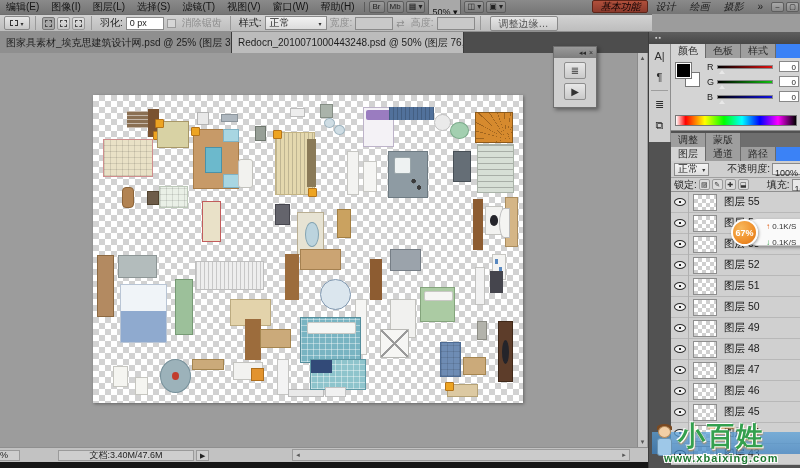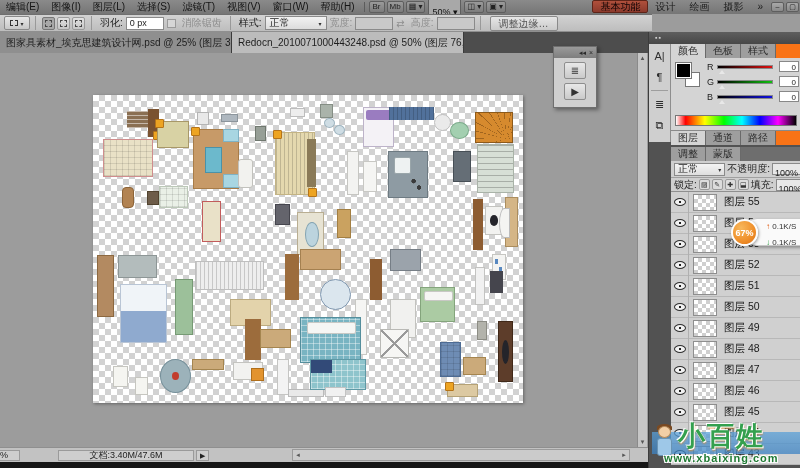--- a/index.html
+++ b/index.html
@@ -148,21 +148,21 @@
     background:#525252; border-left:1px solid #3c3c3c; overflow:hidden; }
   #dockheader { height:12px; background:linear-gradient(#5e5e5e,#474747);
     font-size:7px; color:#cfcfcf; padding:2px 0 0 6px; letter-spacing:1px; }
   #iconstrip { position:absolute; left:0; top:12px; width:22px; height:98px; background:#cfcfcf;
     border-right:1px solid #8e8e8e; }
   .strip-icon { width:18px; height:18px; margin:3px auto 0; border:1px solid transparent; border-radius:2px;
     text-align:center; line-height:17px; font-size:11px; color:#2e2e2e; }
   .strip-div { height:1px; background:#9e9e9e; margin:4px 2px; }
 
   #panels { position:absolute; left:22px; top:12px; width:130px; height:424px; }
-  .ptab-row { display:flex; height:14px; background:#f97316; }
+  .ptab-row { display:flex; height:14px; background:#3b82f6; }
   .ptab { padding:0 7px; font-size:10px; line-height:14px; color:#2a2a2a; background:#9e9e9e;
     border-right:1px solid #6a6a6a; white-space:nowrap; }
   .ptab.active { background:#d4d4d4; }
   .panel-body { background:#d4d4d4; }
 
   
   #colorbody { height:73px; position:relative; border-bottom:1px solid #8a8a8a; }
   #swatches { position:absolute; left:5px; top:5px; width:26px; height:26px; }
   #fg { position:absolute; left:0; top:0; width:15px; height:15px; background:#000;
     border:1px solid #fff; outline:1px solid #777; z-index:2; }
@@ -180,21 +180,21 @@
 
   
   #adjustrow { display:flex; height:14px; background:#6e6e6e; margin-top:2px; }
 
   
   #layershead { height:17px; background:#cfcfcf; display:flex; align-items:center;
     border-bottom:1px solid #a0a0a0; font-size:10px; color:#222; overflow:hidden; }
   .blend-select { width:64px; height:13px; margin-left:3px; border:1px solid #8a8a8a;
     background:linear-gradient(#f4f4f4,#dedede); display:flex; align-items:center;
     justify-content:space-between; padding:0 3px; font-size:10px; }
-  .mini-label { margin-left:2px; white-space:nowrap; }
+  .mini-label { margin-left:18px; white-space:nowrap; }
   .mini-input { width:30px; height:12px; margin-left:2px; border:1px solid #8a8a8a; background:#e8e8e8;
     font-size:9px; padding:4px 2px; line-height:11px; white-space:nowrap; }
   #lockrow { height:14px; background:#cfcfcf; display:flex; align-items:center;
     border-bottom:1px solid #8f8f8f; font-size:10px; color:#222; overflow:hidden; }
   .lock-icon { width:11px; height:11px; margin-left:2px; border:1px solid #9a9a9a; border-radius:2px;
     background:#dcdcdc; font-size:7px; text-align:center; line-height:10px; color:#333; }
   #layerlist { background:#d0d0d0; }
   .layer-row { height:21px; display:flex; align-items:center; border-bottom:1px solid #b8b8b8; }
   .eye-cell { width:18px; height:21px; border-right:1px solid #b0b0b0; display:flex;
     align-items:center; justify-content:center; }
@@ -256,21 +256,21 @@
       <span class="app-icon-btn">Br</span>
       <span class="app-icon-btn">Mb</span>
       <span class="app-icon-btn">▦ ▾</span>
     </span>
   <span class="zoom-box">50% ▾</span>
   <span id="post-icons" style="display: flex;">
       <span class="app-icon-btn">◫ ▾</span>
       <span class="app-icon-btn">▣ ▾</span>
     </span>
   <span class="workspaces">
-    <span id="ws-buttons" style="display: flex;">
+    <span id="ws-buttons" style="display: flex; font-style: italic;">
         <span class="ws-btn ws-active">基本功能</span>
         <span class="ws-btn">设计</span>
         <span class="ws-btn">绘画</span>
         <span class="ws-btn">摄影</span>
       </span>
     <span class="ws-btn">»</span>
     <span id="win-buttons" style="display: flex;">
         <span class="win-btn">‒</span>
         <span class="win-btn">▢</span>
       </span>
@@ -460,29 +460,29 @@
           <div class="chan-row" style="top: 34px;">
             <span class="chan-label">B</span>
             <span class="chan-track" style="background: linear-gradient(to right, rgb(0, 0, 0), rgb(16, 16, 224));"></span>
             <span class="chan-thumb"></span>
             <span class="chan-val">0</span>
           </div>
         </div>
       <div id="spectrum"></div>
     </div>
 
+    <div class="ptab-row" id="adjustrow">
+        <span class="ptab">调整</span>
+        <span class="ptab">蒙版</span>
+      </div>
+
     <div class="ptab-row" id="layers-tabs">
         <span class="ptab active">图层</span>
         <span class="ptab">通道</span>
         <span class="ptab">路径</span>
-      </div>
-
-    <div class="ptab-row" id="adjustrow">
-        <span class="ptab">调整</span>
-        <span class="ptab">蒙版</span>
       </div>
     <div id="layershead">
       <span class="blend-select">
         <span>正常</span>
         <span class="caret">▾</span>
       </span>
       <span class="mini-label">不透明度:</span>
       <span class="mini-input">100%</span>
     </div>
     <div id="lockrow">

